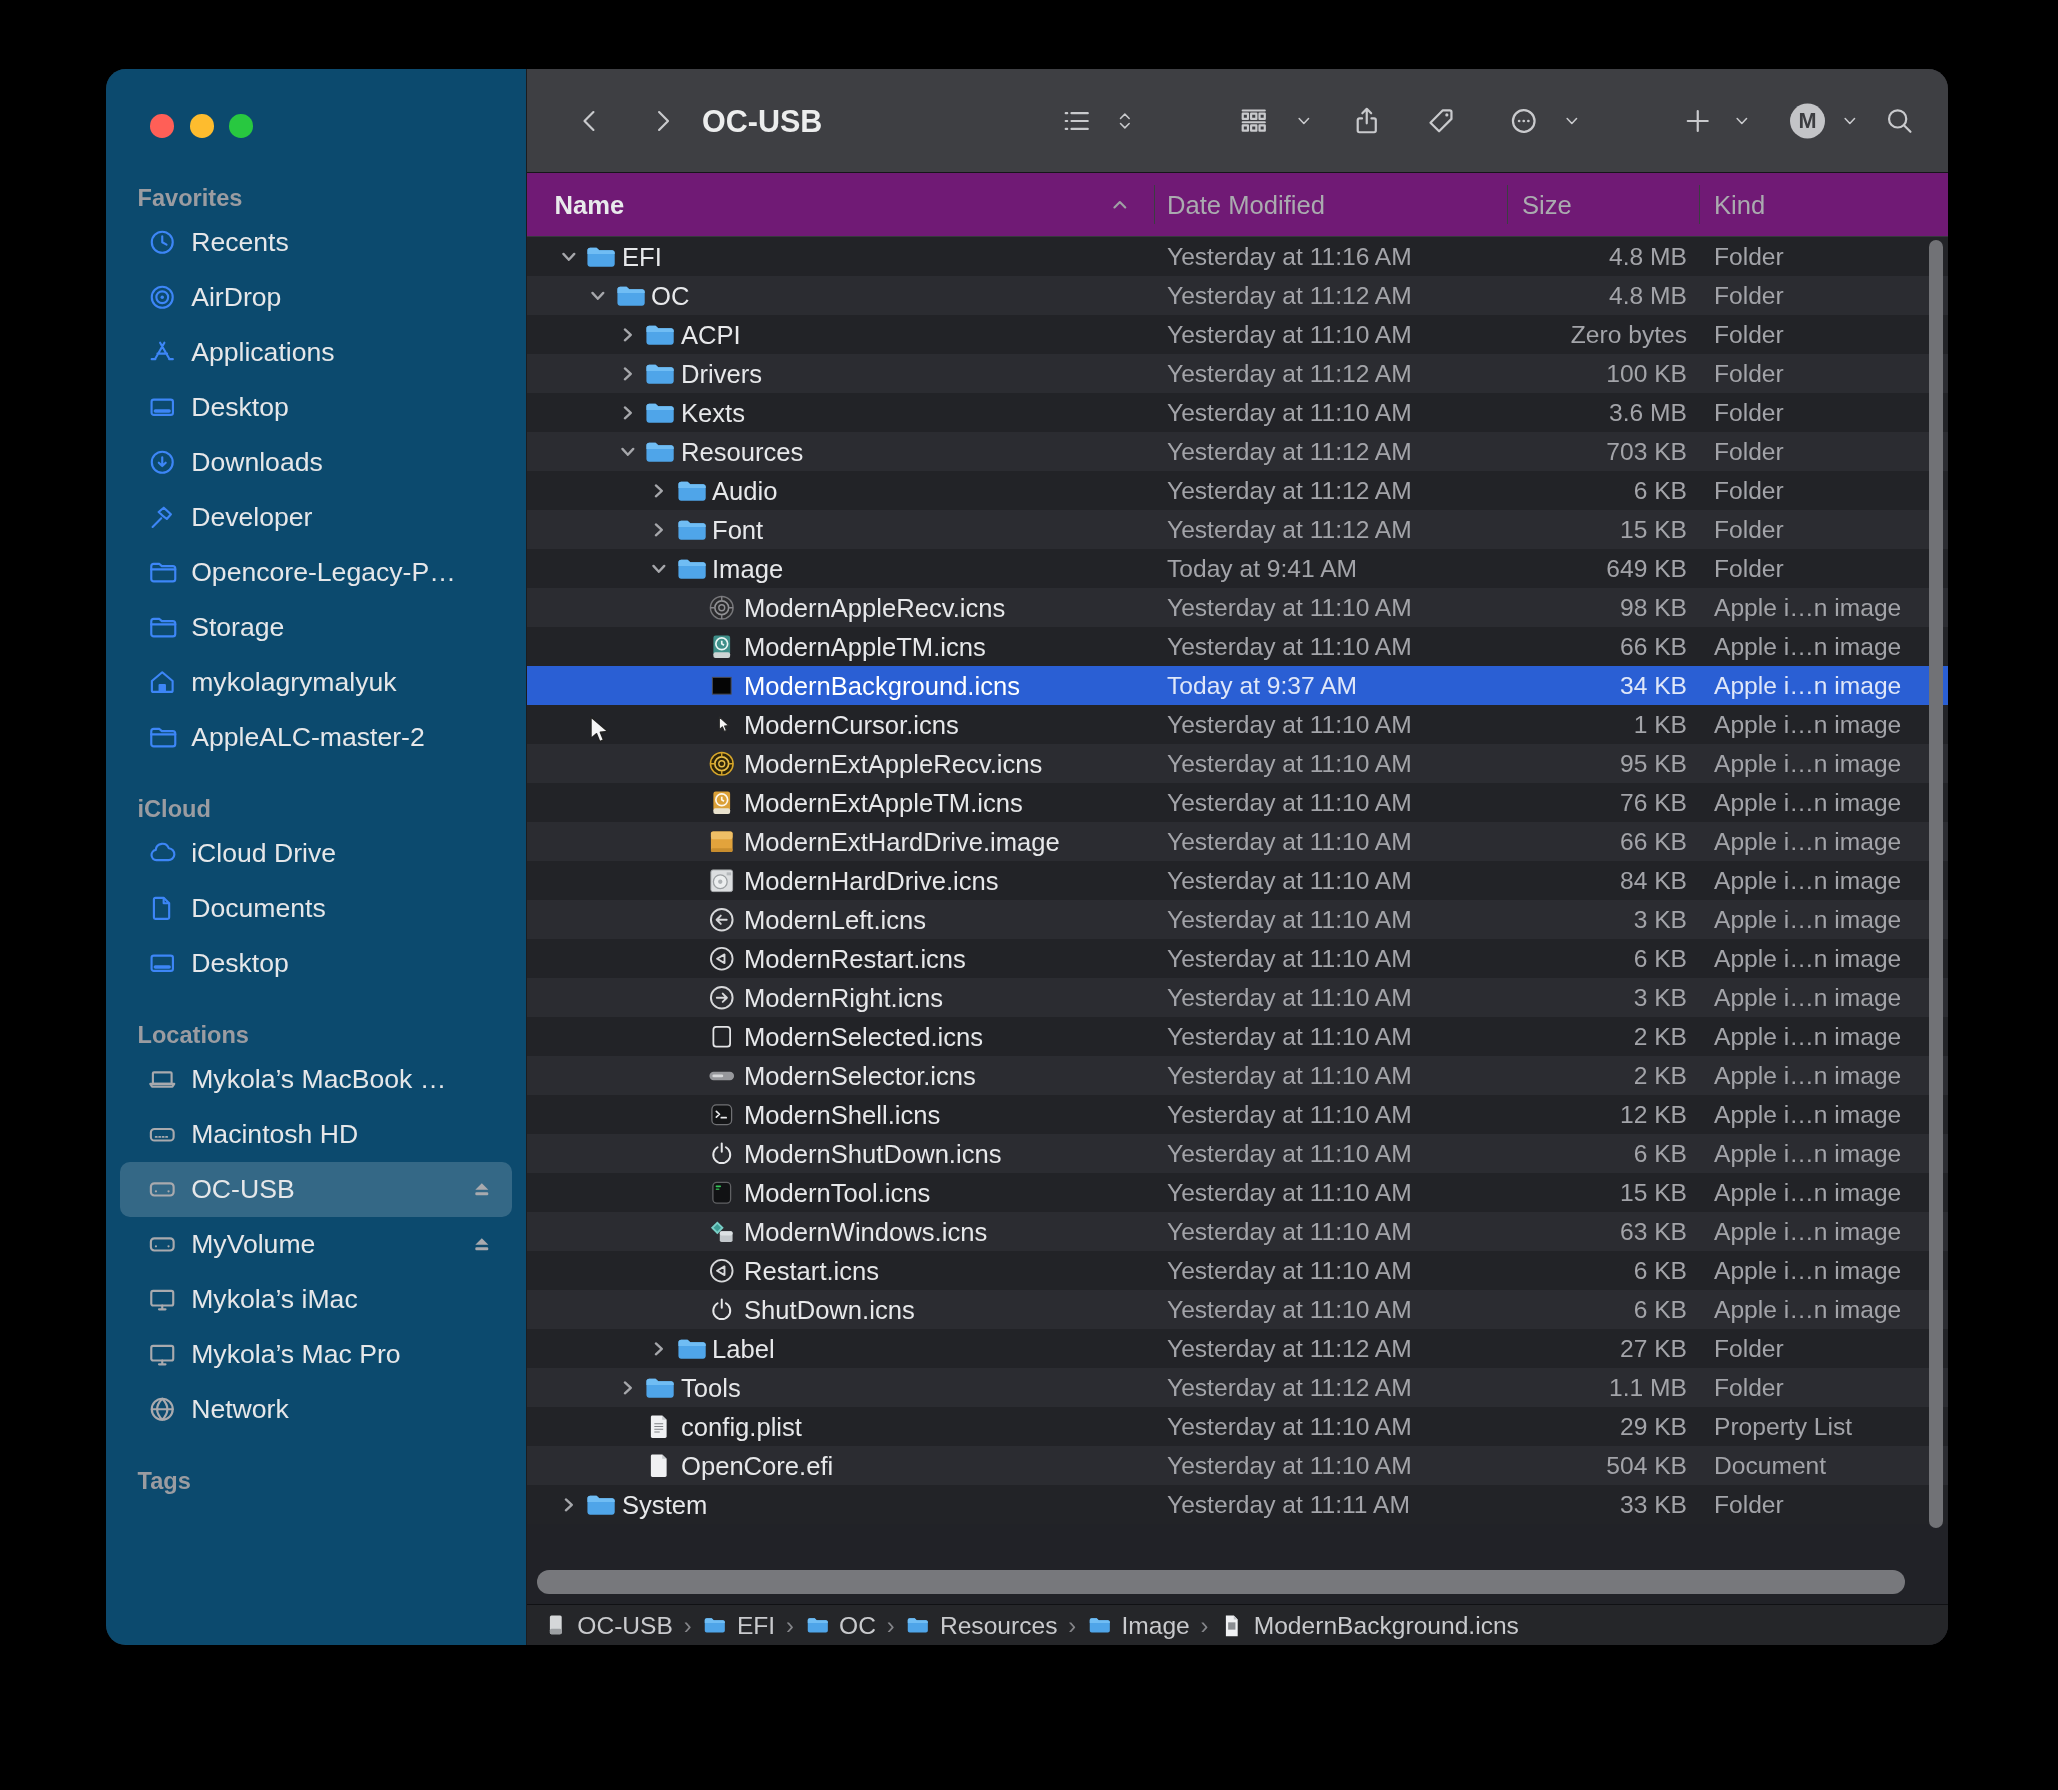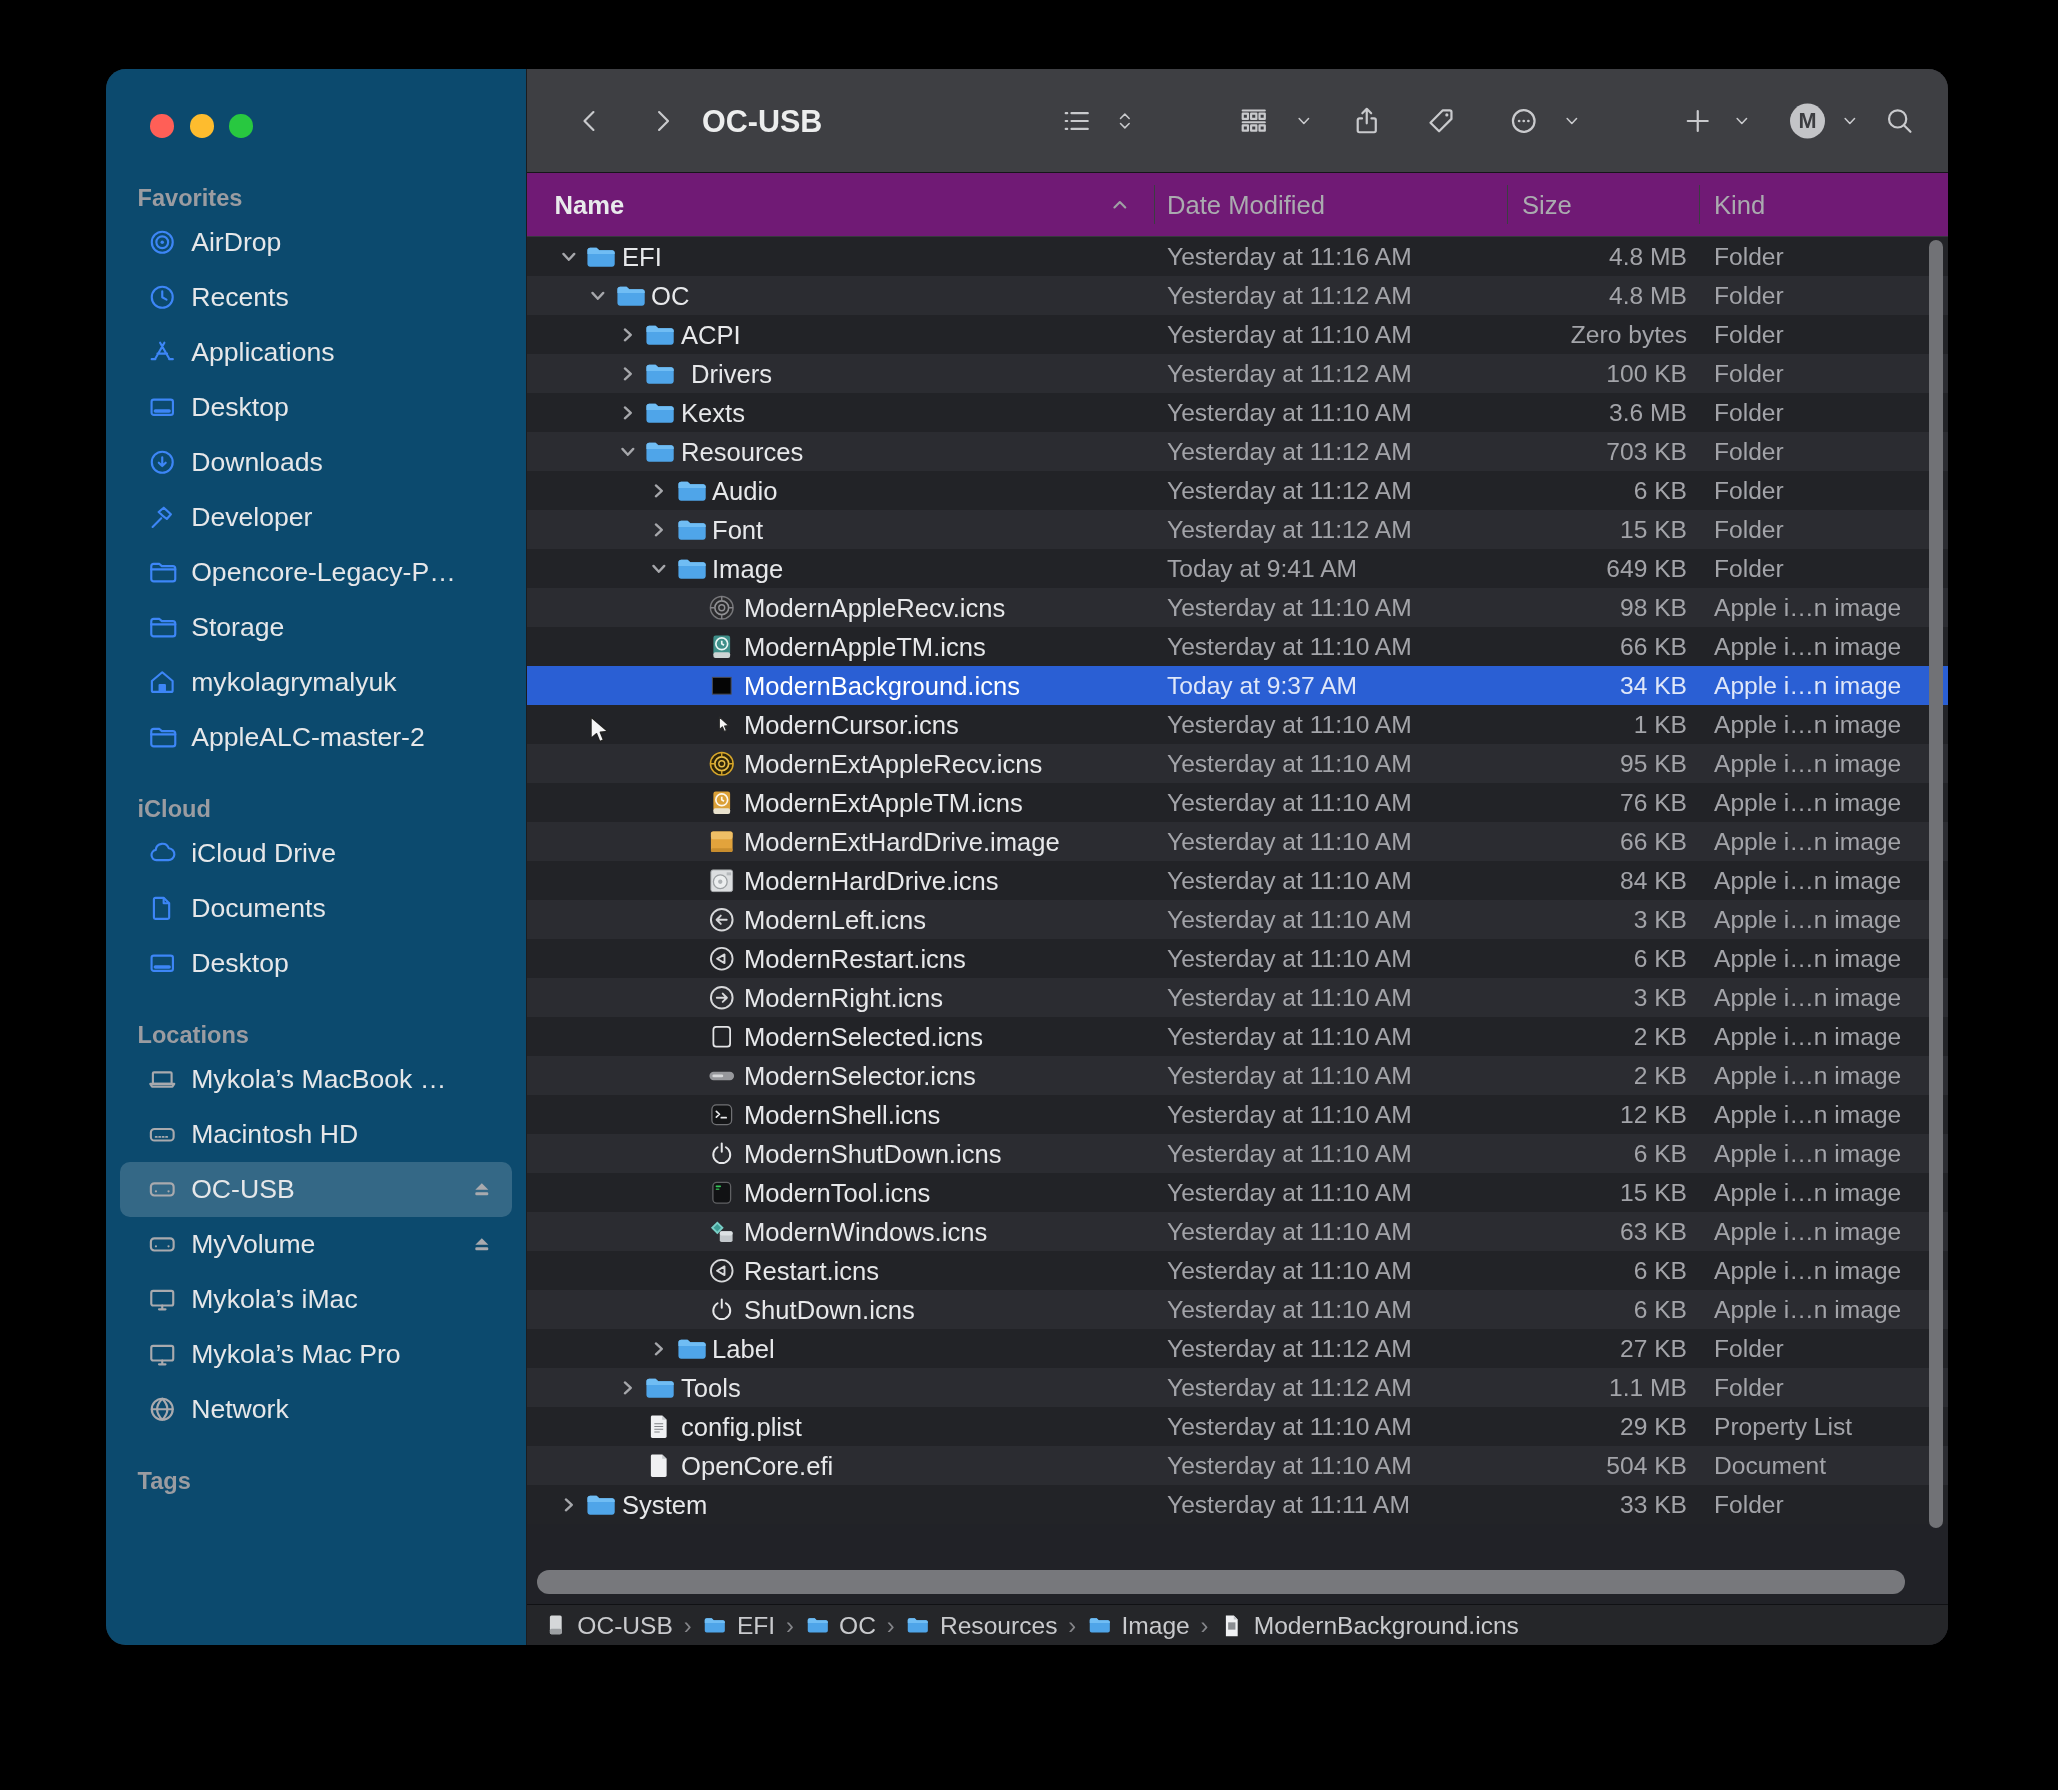--- a/index.html
+++ b/index.html
@@ -102,34 +102,34 @@
       <div class="traffic t-red"></div>
       <div class="traffic t-yellow"></div>
       <div class="traffic t-green"></div>
       <div class="side-scroll" id="sidebar-sections">
           <div class="side-section">
             <div class="side-title">Favorites</div>
             <div class="side-item">
               <span class="sicon icon-blue">
                 <svg viewBox="0 0 30 30" fill="none" stroke="currentColor" stroke-width="2.1" stroke-linecap="round" stroke-linejoin="round">
                   <circle cx="15" cy="15" r="10.3"></circle>
+                  <path d="M15 9.2V15l4.2 2.4"></path>
+                </svg>
+              </span>
+              <span class="slabel">Recents</span>
+            </div>
+            <div class="side-item">
+              <span class="sicon icon-blue">
+                <svg viewBox="0 0 30 30" fill="none" stroke="currentColor" stroke-width="2.1" stroke-linecap="round" stroke-linejoin="round">
+                  <circle cx="15" cy="15" r="10.3"></circle>
                   <circle cx="15" cy="15" r="5.8"></circle>
                   <circle cx="15" cy="15" r="1.7" fill="currentColor" stroke="none"></circle>
                 </svg>
               </span>
               <span class="slabel">AirDrop</span>
-            </div>
-            <div class="side-item">
-              <span class="sicon icon-blue">
-                <svg viewBox="0 0 30 30" fill="none" stroke="currentColor" stroke-width="2.1" stroke-linecap="round" stroke-linejoin="round">
-                  <circle cx="15" cy="15" r="10.3"></circle>
-                  <path d="M15 9.2V15l4.2 2.4"></path>
-                </svg>
-              </span>
-              <span class="slabel">Recents</span>
             </div>
             <div class="side-item">
               <span class="sicon icon-blue">
                 <svg viewBox="0 0 30 30" fill="none" stroke="currentColor" stroke-width="2.1" stroke-linecap="round" stroke-linejoin="round">
                   <path d="M7.8 21.8L17.1 5.6M22.2 21.8L12.9 5.6M10.3 16.4h9.4M4.6 21.8h3.6M21.8 21.8h3.6"></path>
                 </svg>
               </span>
               <span class="slabel">Applications</span>
             </div>
             <div class="side-item">
@@ -470,21 +470,21 @@
               <svg viewBox="0 0 20 20" fill="none" stroke="currentColor" stroke-width="2.4" stroke-linecap="round" stroke-linejoin="round">
                 <path d="M7 4.5l6 5.5-6 5.5"></path>
               </svg>
             </span>
             <span class="ficon" style="left: 116px;">
               <svg viewBox="0 0 32 32">
                 <path d="M3.5 9.6c0-1.5 1.2-2.7 2.7-2.7h6.6l2.7 2.5h13c1.5 0 2.7 1.2 2.7 2.7v11.3c0 1.5-1.2 2.7-2.7 2.7H6.2c-1.5 0-2.7-1.2-2.7-2.7z" fill="#4fa5e9"></path>
                 <path d="M3.5 9.6c0-1.5 1.2-2.7 2.7-2.7h6.6l2.7 2.5h13c1.5 0 2.7 1.2 2.7 2.7v1.2H3.5z" fill="#70bdf4"></path>
               </svg>
             </span>
-            <span class="fname" style="left: 164px;">Drivers</span>
+            <span class="fname" style="left: 154px;">Drivers</span>
             <span class="meta m-date">Yesterday at 11:12 AM</span>
             <span class="meta m-size">100 KB</span>
             <span class="meta m-kind">Folder</span>
           </div>
           <div class="row dark">
             <span class="disc" style="left: 91px;">
               <svg viewBox="0 0 20 20" fill="none" stroke="currentColor" stroke-width="2.4" stroke-linecap="round" stroke-linejoin="round">
                 <path d="M7 4.5l6 5.5-6 5.5"></path>
               </svg>
             </span>

